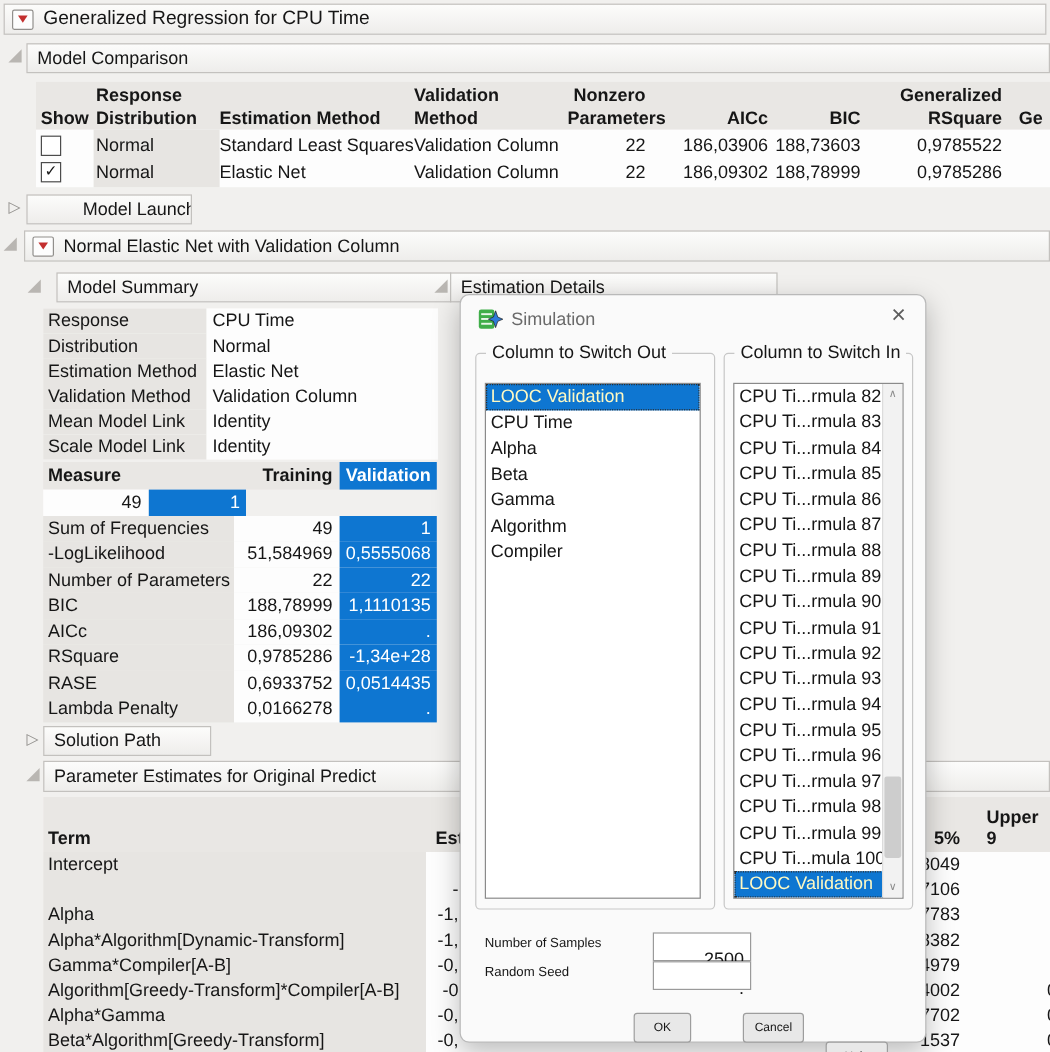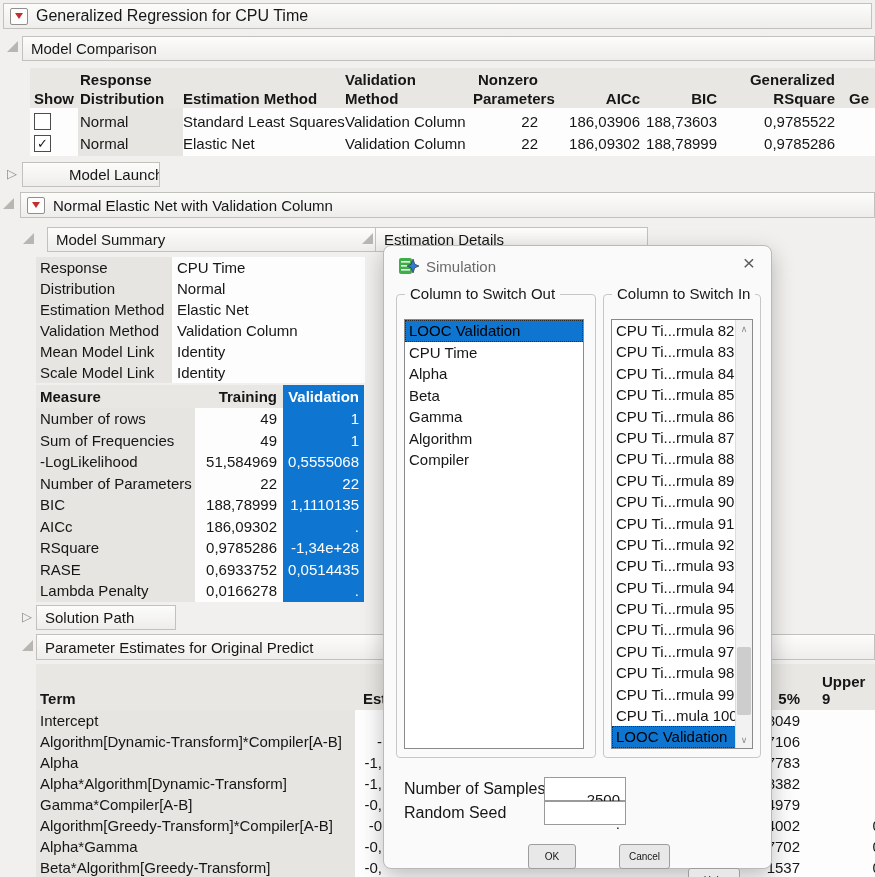--- a/index.html
+++ b/index.html
@@ -69,25 +69,25 @@
   
   .dlg{position:absolute;left:383px;top:245px;width:389px;height:624px;background:#fafafa;
     border:1px solid #b9b9b9;border-radius:8px;box-shadow:0 8px 22px rgba(0,0,0,0.25);z-index:30;box-sizing:border-box;}
   .dlg-title{position:absolute;left:42px;top:12px;font-size:15px;color:#6a6a6a;}
   .dlg-close{position:absolute;right:16px;top:6px;font-size:21px;color:#5d5d5d;line-height:21px;cursor:default;}
   .grp{position:absolute;box-sizing:border-box;border:1px solid #c7c7c7;border-radius:4px;}
   .grp-label{position:absolute;top:-10px;left:8px;background:#fafafa;padding:0 5px;font-size:15px;white-space:nowrap;}
   .listbox{position:absolute;box-sizing:border-box;background:#fff;border:1px solid #8a8a8a;overflow:hidden;}
   .li{height:21.5px;line-height:21.5px;padding-left:4px;white-space:nowrap;overflow:hidden;font-size:15px;}
   .li-in{height:21.4px;line-height:21.4px;}
-  .sel{background:#0e76d1;color:#000000;outline:1px dotted #2a2a2a;outline-offset:-1px;}
+  .sel{background:#0e76d1;color:#fef9c3;outline:1px dotted #2a2a2a;outline-offset:-1px;}
   .sbar{position:absolute;right:0;top:0;bottom:0;width:16px;background:#f2f2f2;border-left:1px solid #dcdcdc;}
   .sbar .arr{position:absolute;left:0;width:16px;height:17px;color:#8a8a8a;font-size:9px;display:flex;align-items:center;justify-content:center;font-family:"DejaVu Sans",sans-serif;}
   .sbar .thumb{position:absolute;left:1px;width:14px;background:#cdcdcd;border-radius:2px;}
-  .fld-label{position:absolute;font-size:16px;}
+  .fld-label{position:absolute;font-size:11px;}
   .fld{position:absolute;box-sizing:border-box;width:82px;height:23px;background:#fff;border:1px solid #9a9a9a;
     font-size:15px;text-align:right;padding:11px 5px;line-height:21px;}
   .btn{position:absolute;box-sizing:border-box;height:25px;background:#e8e8e8;border:1px solid #9d9d9d;border-radius:3px;
     font-size:10px;display:flex;align-items:center;justify-content:center;}
 
   .sim-icon{position:absolute;left:14px;top:10px;width:22px;height:20px;}
 </style>
 </head>
 <body>
 
@@ -220,21 +220,20 @@
       </div>
   </div>
 
   <div class="ms">
     <div class="ms-head">
       <div class="m-label">Measure</div>
       <div class="m-train">Training</div>
       <div class="m-valid">Validation</div>
     </div>
     <div class="ms-row">
-        <div class="m-label">Number of rows</div>
         <div class="m-train">49</div>
         <div class="m-valid">1</div>
       </div>
     <div class="ms-row">
         <div class="m-label">Sum of Frequencies</div>
         <div class="m-train">49</div>
         <div class="m-valid">1</div>
       </div>
     <div class="ms-row">
         <div class="m-label">-LogLikelihood</div>
@@ -296,21 +295,20 @@
       <div style="position:absolute;left:786px;bottom:3px;">Upper 9</div>
     </div>
     <div class="pt-termcol"></div>
     <div class="pt-row" style="top:46px;">
         <div class="pt-term">Intercept</div>
         <div class="pt-est"></div>
         <div class="pt-low">8049</div>
         <div class="pt-upp">-2,99</div>
       </div>
     <div class="pt-row" style="top:67px;">
-        <div class="pt-term">Algorithm[Dynamic-Transform]*Compiler[A-B]</div>
         <div class="pt-est">-</div>
         <div class="pt-low">,7106</div>
         <div class="pt-upp">-0,4</div>
       </div>
     <div class="pt-row" style="top:88px;">
         <div class="pt-term">Alpha</div>
         <div class="pt-est">-1,</div>
         <div class="pt-low">7783</div>
         <div class="pt-upp">-0,68</div>
       </div>

